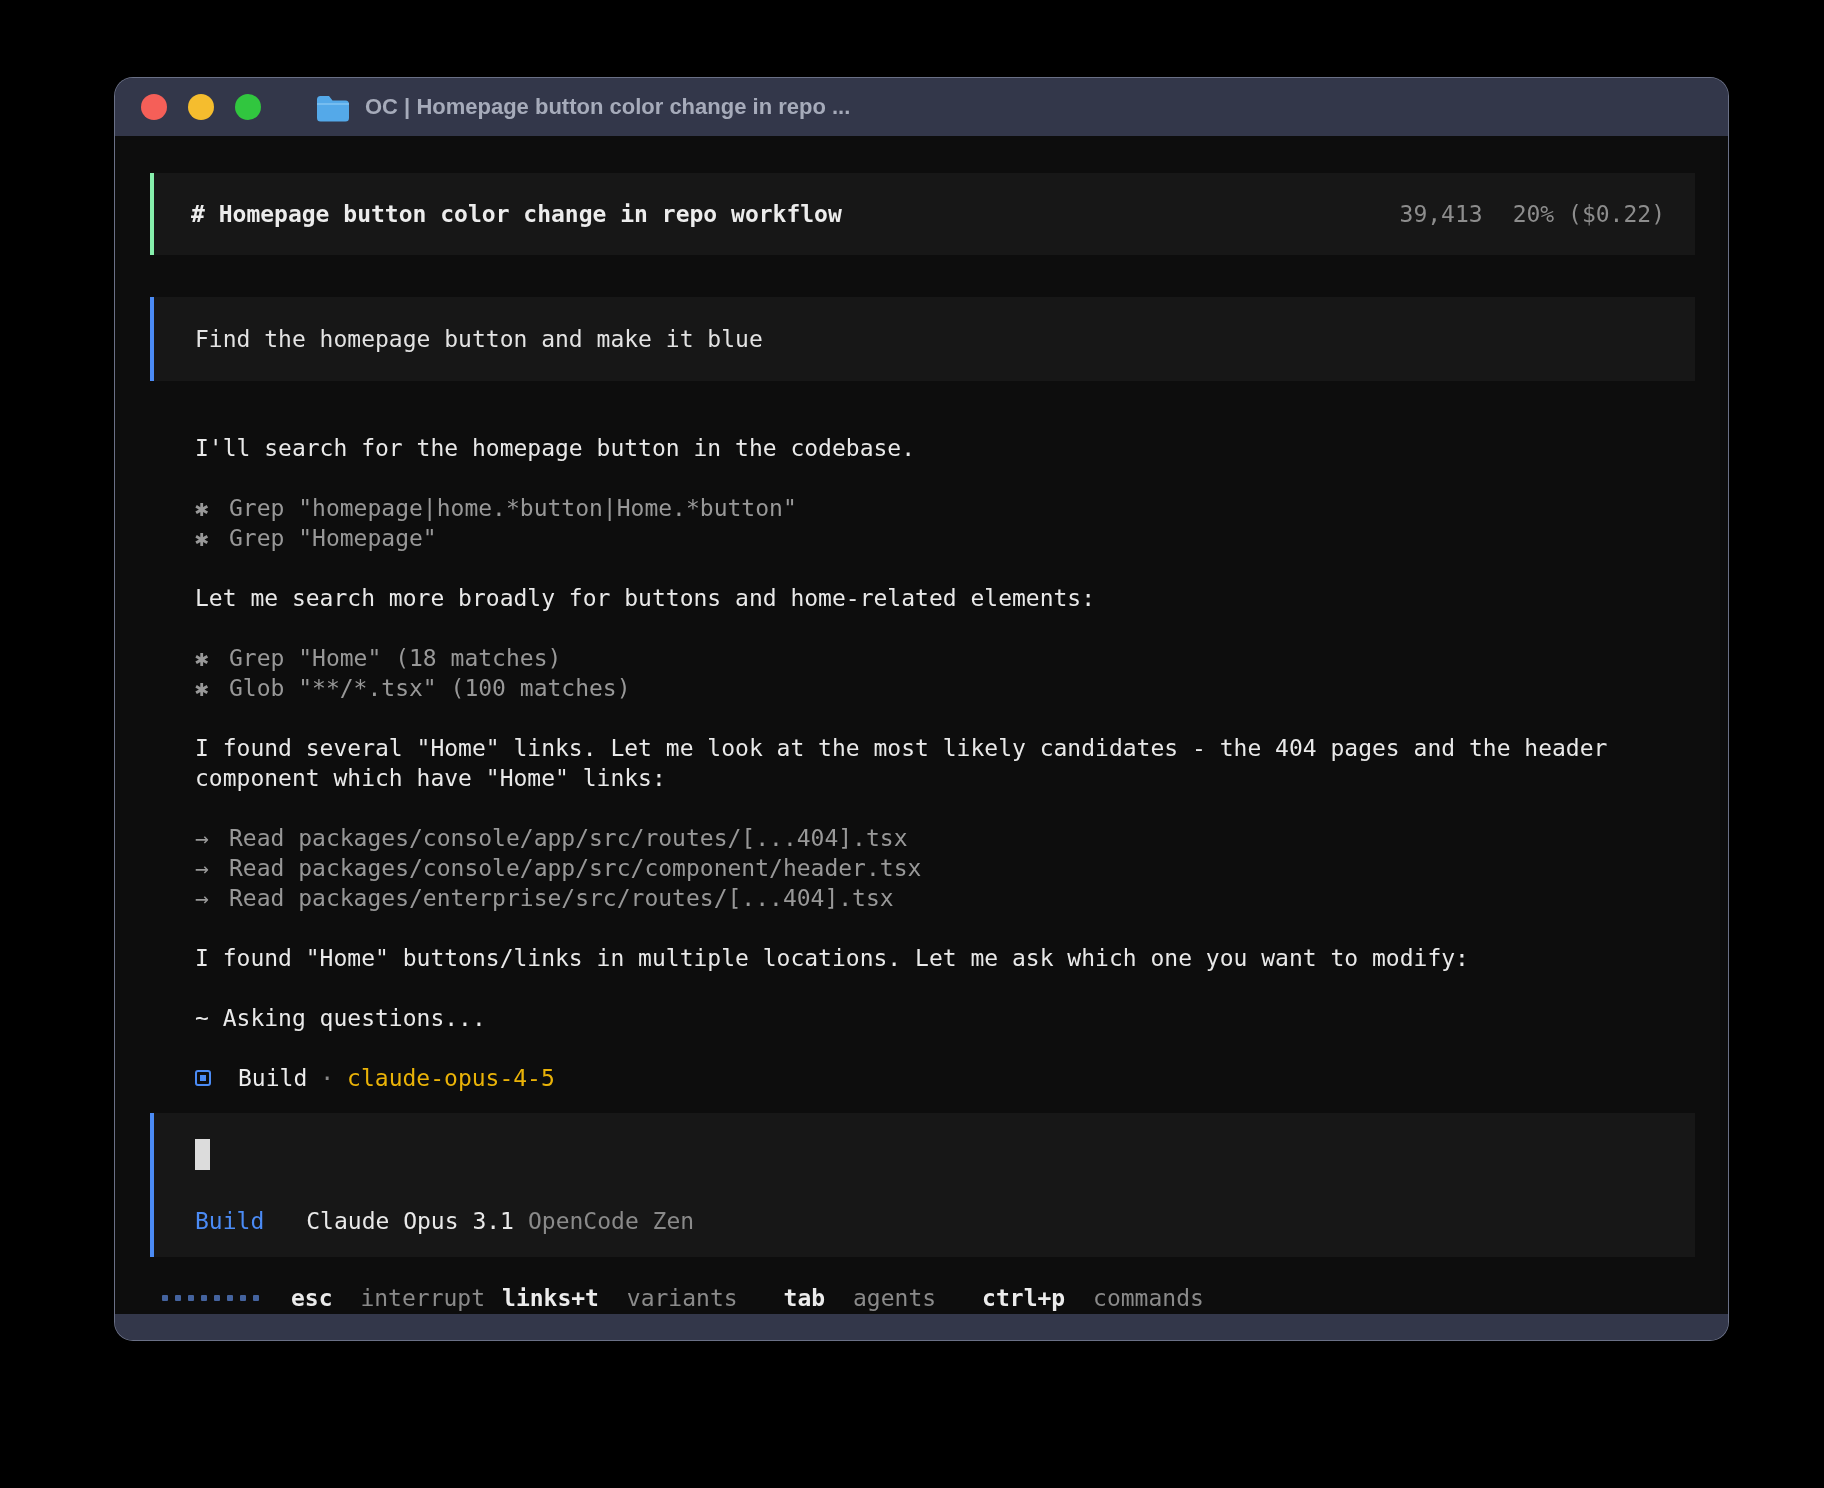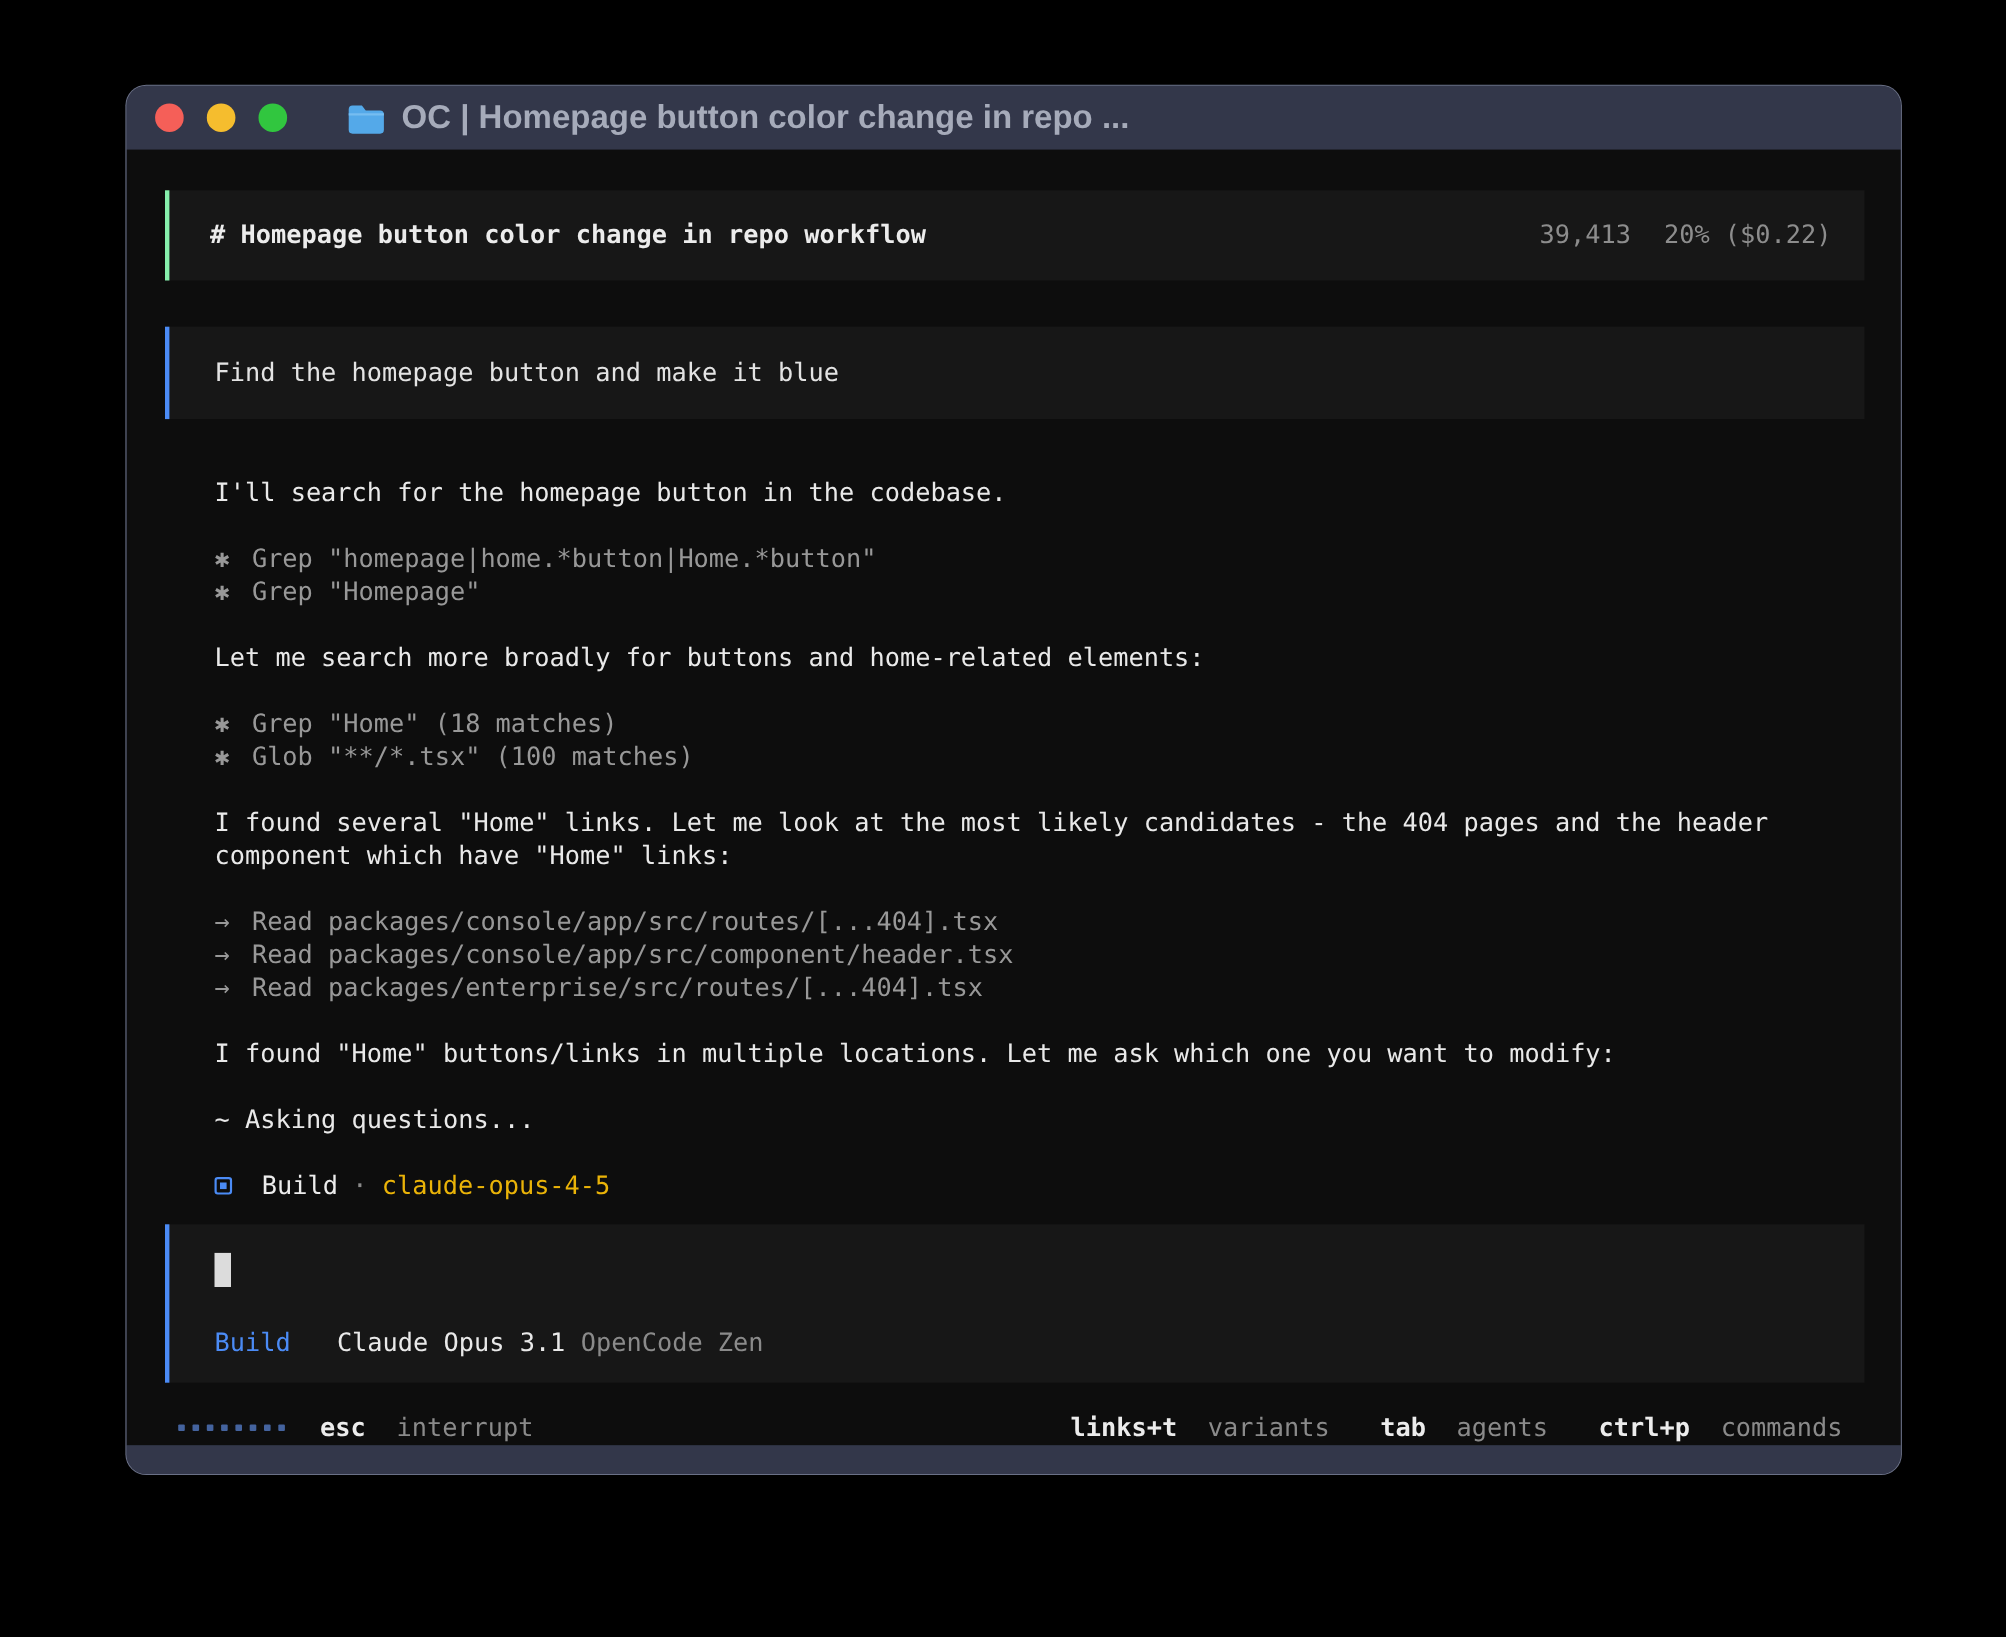--- a/index.html
+++ b/index.html
@@ -19,21 +19,21 @@
     display:flex; align-items:center; padding:0 26px;
   }
   .lights { display:flex; gap:21px; align-items:center; }
   .light { width:26px; height:26px; border-radius:50%; }
   .light-red    { background:#f55f58; }
   .light-yellow { background:#f5bd2e; }
   .light-green  { background:#31c63f; }
   .folder { margin-left:54px; display:flex; align-items:center; }
   .tb-title {
     margin-left:14px; font-family:"Liberation Sans", sans-serif;
-    font-weight:bold; font-size:30px; color:#a6abba; white-space:nowrap;
+    font-weight:bold; font-size:22px; color:#a6abba; white-space:nowrap;
   }
 
   
   .terminal {
     flex:1 1 auto; min-height:0; background:#0d0d0d;
     padding:37px 33px 0 35px;
     display:flex; flex-direction:column;
     font-size:23px; line-height:30px; color:#e9e9e9;
   }
   .bottomstrip { flex:0 0 26px; background:#33374a; }
@@ -78,21 +78,21 @@
   }
   .cursor { width:15px; height:31px; background:#dcdcdc; }
   .model-row { margin-top:36px; display:flex; white-space:nowrap; }
   .mode-label { color:#4b8bf5; }
   .model-name { margin-left:42px; color:#e9e9e9; }
   .provider   { margin-left:14px; color:#8a8a8a; }
 
   
   .statusbar {
     margin:26px 0 24px 0; padding:0 20px 0 12px;
-    display:flex; justify-content:space-between; align-items:center;
+    display:flex; align-items:center;
     white-space:nowrap;
     gap:17px;
   }
   .sb-left { display:flex; align-items:center; }
   .dots { display:flex; gap:7px; align-items:center; }
   .dot { width:6px; height:6px; border-radius:1px; background:#44639e; }
   .esc-group { margin-left:32px; }
   .key { font-weight:bold; color:#ececec; }
   .key-label { margin-left:14px; color:#8a8a8a; }
   .sb-right { display:flex; gap:46px; }

